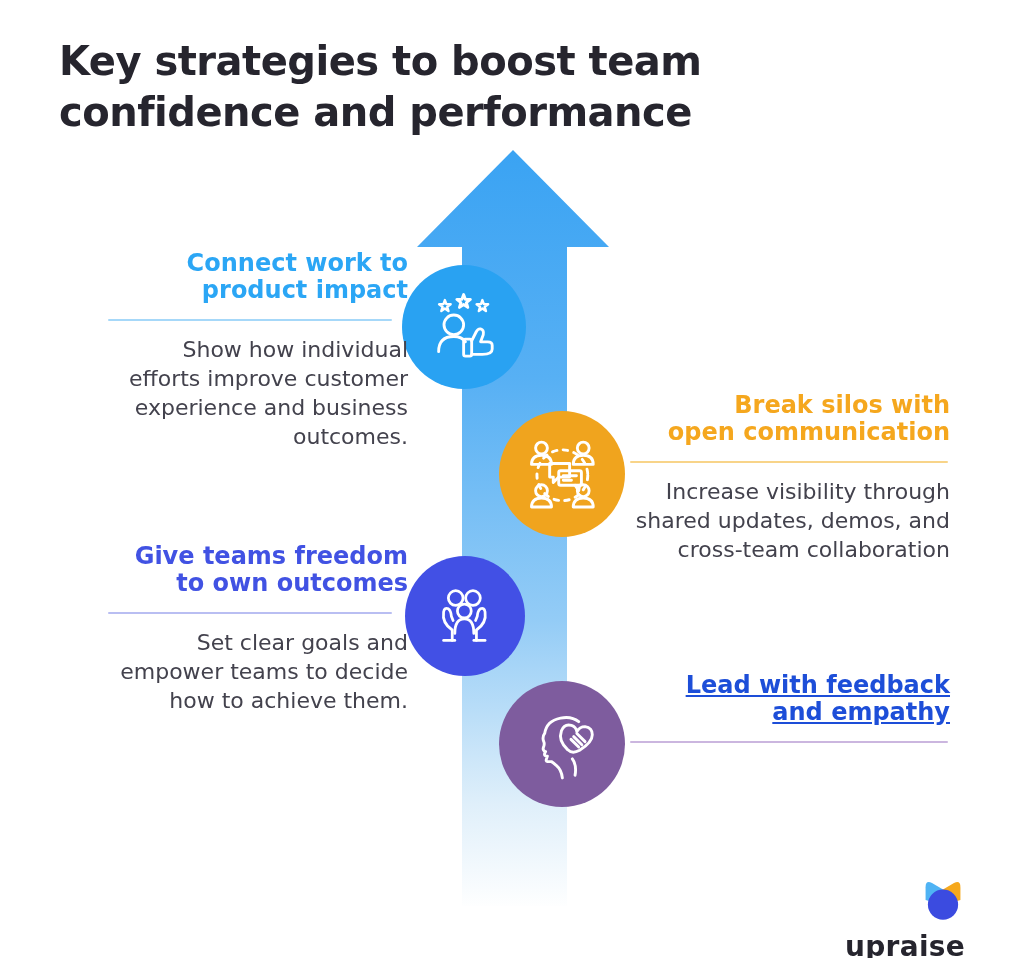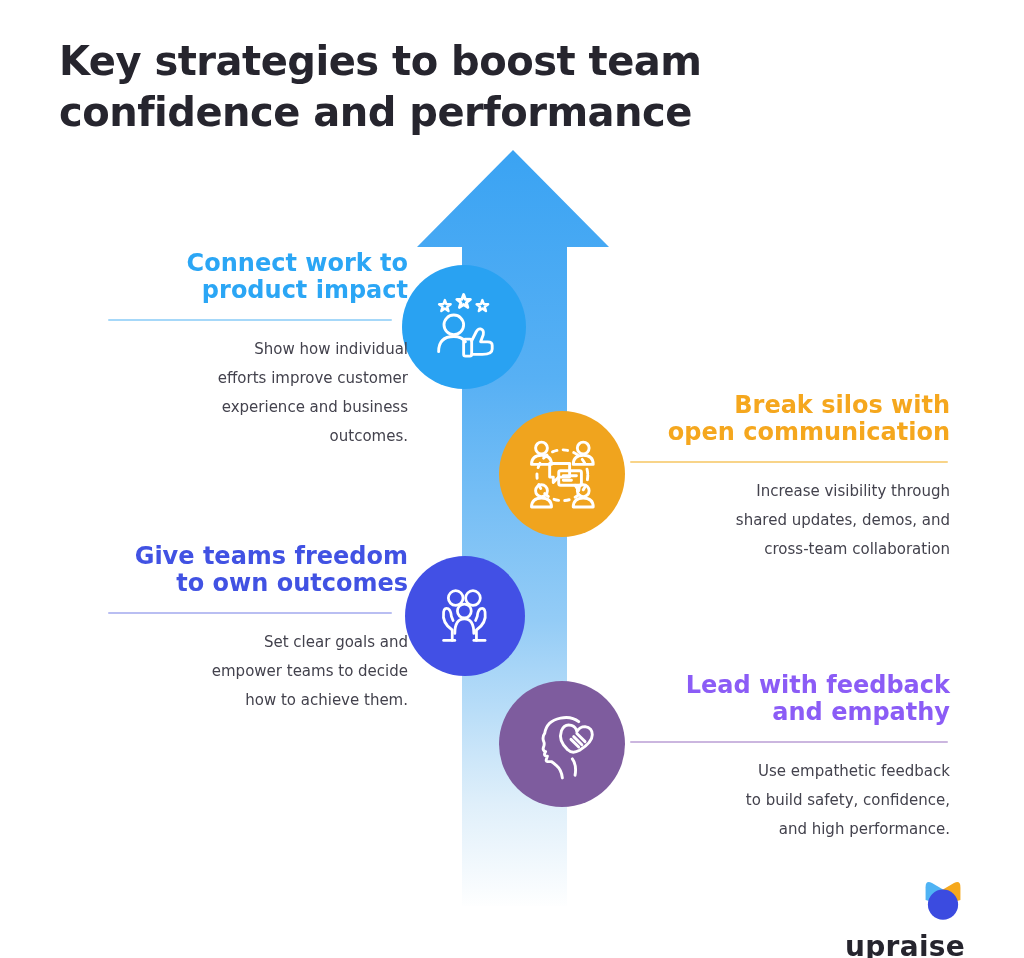--- a/index.html
+++ b/index.html
@@ -13,21 +13,21 @@
     letter-spacing:-0.5px; white-space:pre-line;
   }
   .arrow-svg { position:absolute; left:0; top:0; z-index:1; }
   .section { position:absolute; text-align:right; z-index:3; }
   .section .heading {
     margin:0; font-size:24px; line-height:27px; font-weight:700;
     white-space:pre-line; letter-spacing:0px;
   }
   .section .divider { height:2px; margin:15px auto 0; border-radius:1px; }
   .section .body {
-    margin:14px 0 0; font-size:15px; line-height:29px; color:#43424D;
+    margin:14px 0 0; font-size:22px; line-height:29px; color:#43424D;
     white-space:pre-line;
   }
   .sec-1 { left:92px;  top:250px; width:316px; }
   .sec-1 .divider { width:284px; }
   .sec-2 { left:628px; top:392px; width:322px; }
   .sec-2 .divider { width:318px; }
   .sec-3 { left:92px;  top:543px; width:316px; }
   .sec-3 .divider { width:284px; }
   .sec-4 { left:628px; top:672px; width:322px; }
   .sec-4 .divider { width:318px; }
@@ -90,26 +90,23 @@
   <div class="section sec-2">
     <h2 class="heading" style="color: rgb(245, 167, 30);">Break silos with
 open communication</h2>
     <div class="divider" style="background-color: rgb(248, 212, 137);"></div>
     <p class="body">Increase visibility through
 shared updates, demos, and
 cross-team collaboration</p>
   </div>
 
   <div class="section sec-4">
-    <h2 class="heading" style="color: #8b5cf6;">Lead with feedback
+    <h2 class="heading" style="color: #1d4ed8; text-decoration: underline;">Lead with feedback
 and empathy</h2>
     <div class="divider" style="background-color: rgb(203, 182, 223);"></div>
-    <p class="body">Use empathetic feedback
-to build safety, confidence,
-and high performance.</p>
   </div>
 
   <div class="circle circ-1" style="background-color: rgb(41, 162, 242);">
     <svg viewBox="0 0 100 100">
       <g class="icon-stroke">
         <path transform="translate(29,27) scale(0.85)" d="M0,-8 L1.9,-2.6 L7.6,-2.5 L3.05,1 L4.7,6.5 L0,3.2 L-4.7,6.5 L-3.05,1 L-7.6,-2.5 L-1.9,-2.6 Z"></path>
         <path transform="translate(50,22)" d="M0,-8 L1.9,-2.6 L7.6,-2.5 L3.05,1 L4.7,6.5 L0,3.2 L-4.7,6.5 L-3.05,1 L-7.6,-2.5 L-1.9,-2.6 Z"></path>
         <path transform="translate(71,27) scale(0.85)" d="M0,-8 L1.9,-2.6 L7.6,-2.5 L3.05,1 L4.7,6.5 L0,3.2 L-4.7,6.5 L-3.05,1 L-7.6,-2.5 L-1.9,-2.6 Z"></path>
         <circle cx="39" cy="48" r="11"></circle>
         <path d="M22,78 Q22,61 39,61 Q48,61 52,67"></path>

